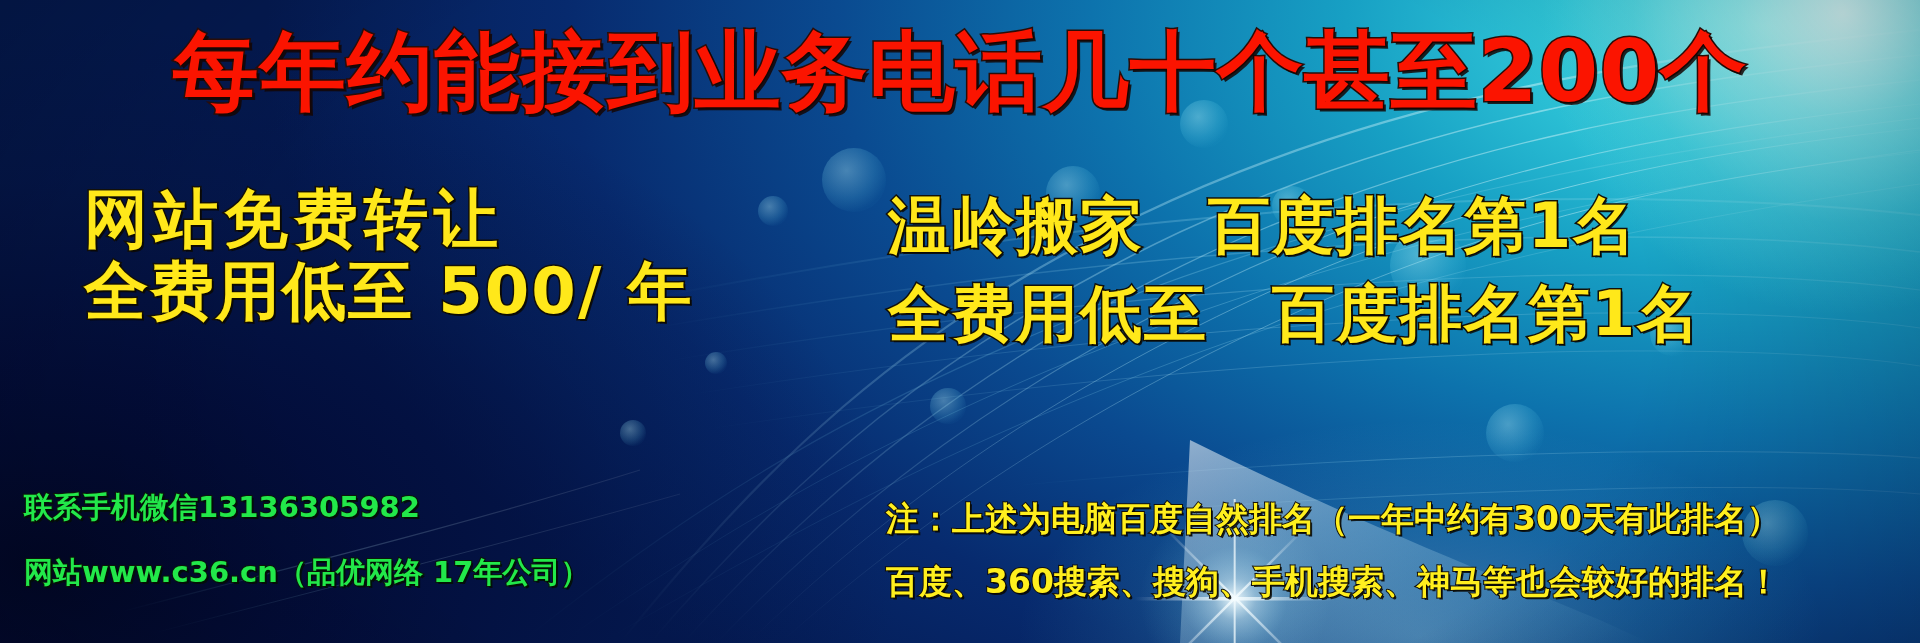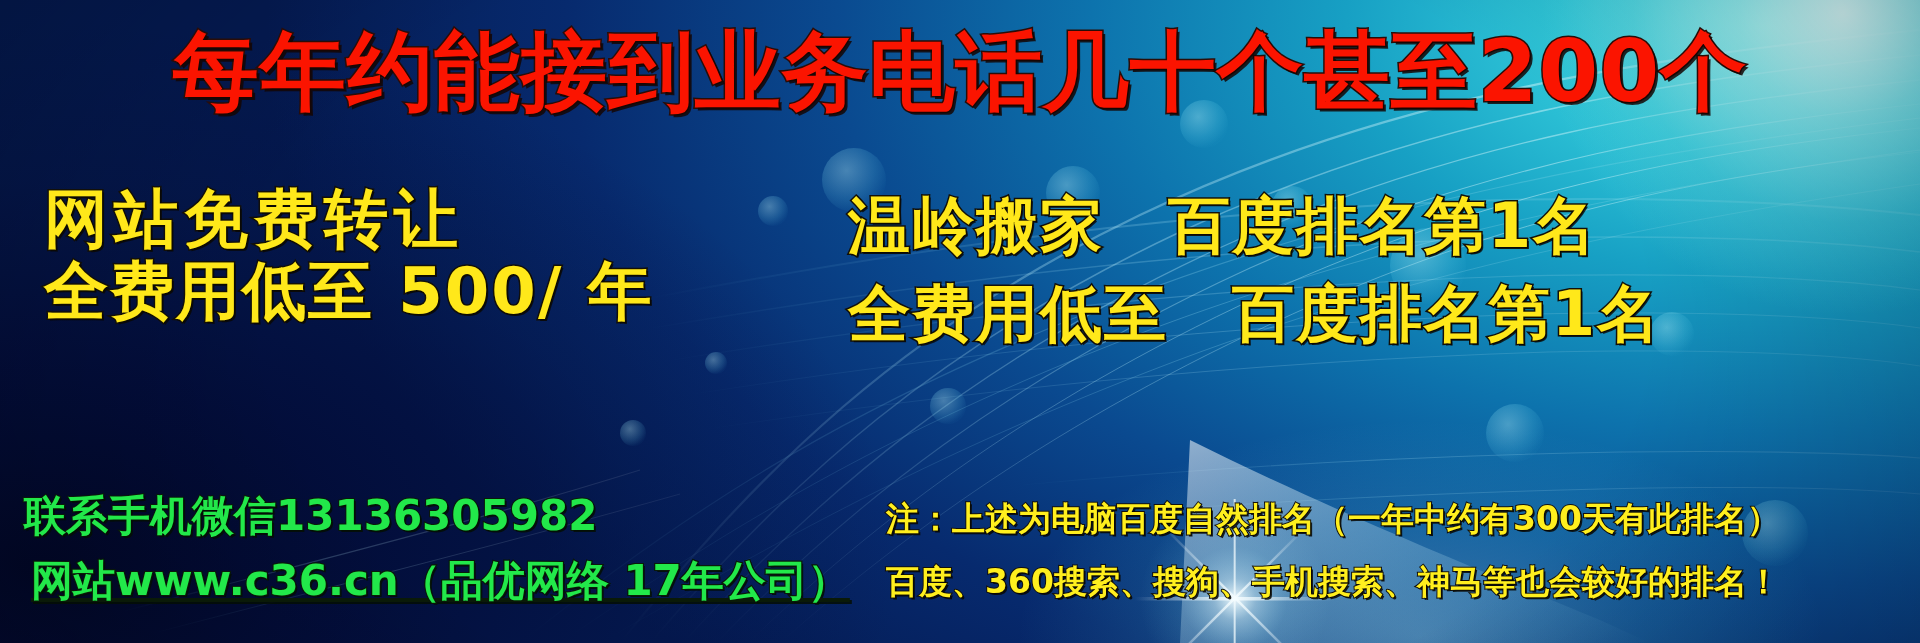--- a/index.html
+++ b/index.html
@@ -77,38 +77,39 @@
 
   .yellow-big {
     position: absolute;
     font-size: 64px;
     font-weight: 700;
     color: #ffe81a;
     white-space: nowrap;
     -webkit-text-stroke: 3px #131008;
     paint-order: stroke fill;
     text-shadow: 2px 2px 0 rgba(10,8,2,0.8);
+    margin-left: 40px;
   }
   #left-line-1 { left: 44px;  top: 176px; letter-spacing: 6px; }
   #left-line-2 { left: 44px;  top: 248px; letter-spacing: 2px; }
   #right-line-1 { left: 848px; top: 184px; letter-spacing: 2px; font-size: 62px; text-align: right; }
   #right-line-2 { left: 848px; top: 272px; letter-spacing: 2px; font-size: 62px; }
 
   .green-line {
     position: absolute;
-    font-size: 42px;
+    font-size: 29px;
     font-weight: 700;
     color: #22e84a;
     white-space: nowrap;
     -webkit-text-stroke: 2px #0a1a08;
     paint-order: stroke fill;
     text-shadow: 2px 2px 0 rgba(4,14,4,0.85);
   }
   #contact-phone { left: 24px; top: 488px; }
-  #contact-site  { left: 31px; top: 553px; text-decoration: underline; }
+  #contact-site  { left: 24px; top: 553px; }
 
   .note-line {
     position: absolute;
     font-size: 33px;
     font-weight: 700;
     color: #ffef1e;
     white-space: nowrap;
     -webkit-text-stroke: 2px #14110a;
     paint-order: stroke fill;
     text-shadow: 2px 2px 0 rgba(8,7,2,0.85);

